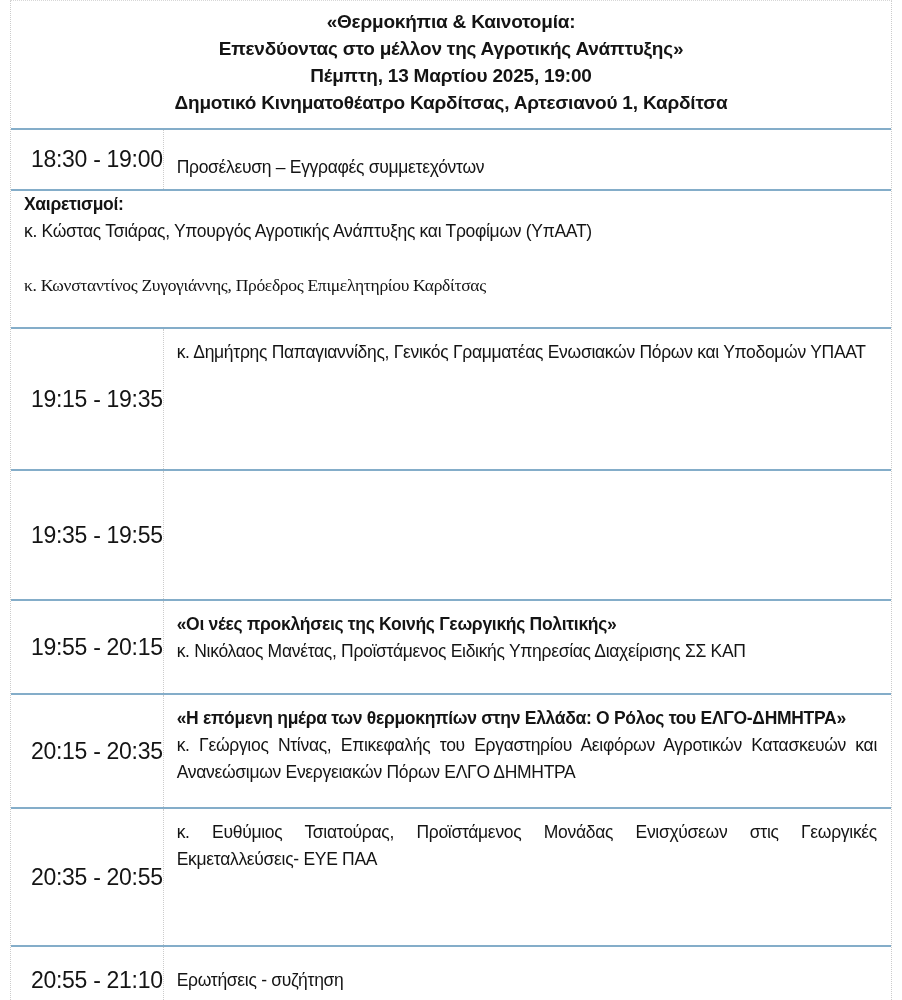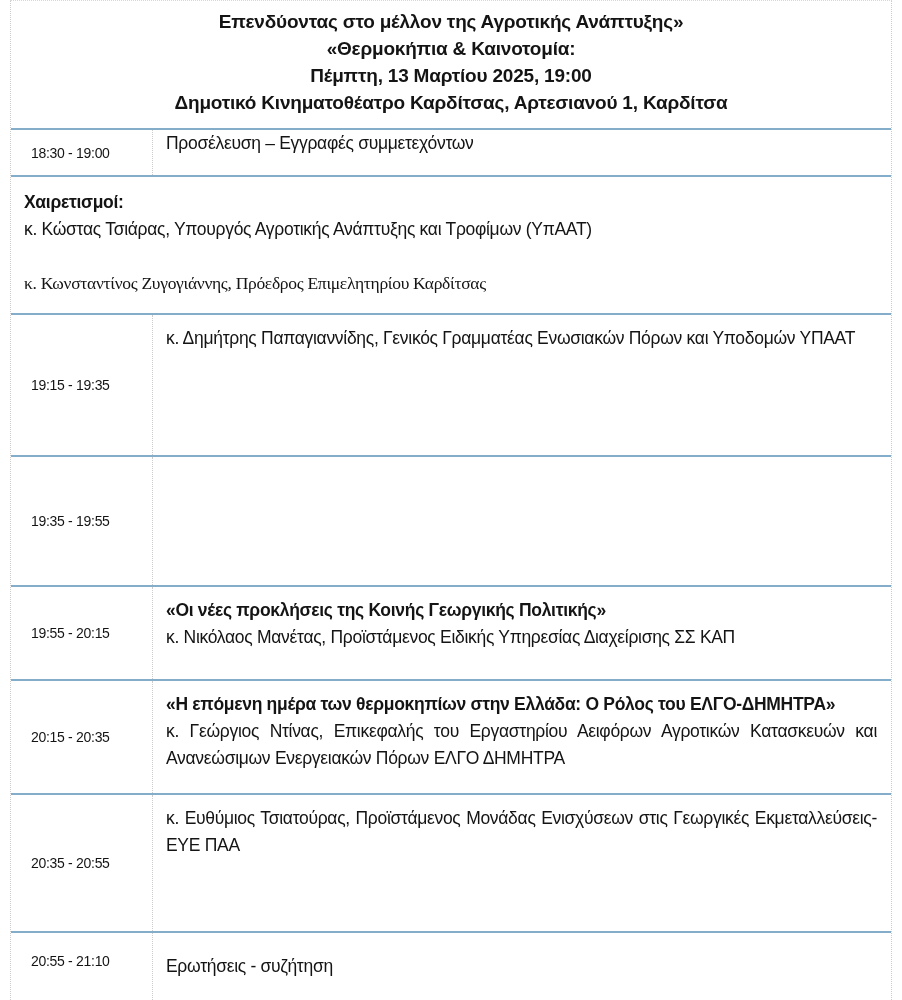--- a/index.html
+++ b/index.html
@@ -53,51 +53,51 @@
   .r5 { min-height: 114px; }
   .r6 { min-height: 138px; }
   .r7 { min-height: 75px; }
   .time-cell {
     box-sizing: border-box;
     flex: 0 0 142px;
     border-right: 1px dotted #cccccc;
     display: flex;
     align-items: center;
     padding-left: 20px;
-    font-size: 14px;
+    font-size: 23px;
     letter-spacing: -0.3px;
     white-space: nowrap;
   }
   .content-cell {
     box-sizing: border-box;
     flex: 1 1 auto;
     padding: 10px 14px 8px 13px;
   }
-  .r0 .content-cell { padding-top: 0; }
-  .r1 .content-cell { padding-top: 12px; }
+  .r0 .content-cell { padding-top: 24px; }
+  .r1 .content-cell { padding-top: 0; }
   .r7 .content-cell { padding-top: 20px; }
   .r7 .time-cell { align-items: flex-start; padding-top: 20px; }
   .content-cell p {
     margin: 0;
     font-size: 17.5px;
     line-height: 27px;
     letter-spacing: -0.3px;
     text-align: justify;
   }
   .content-cell p.bold { font-weight: bold; }
   .content-cell p.gap-above { margin-top: 27px; font-family: Liberation Serif, serif; }
 </style>
 </head>
 <body>
 
 <div class="doc">
 
   <div class="header">
+    <div class="hline">«Θερμοκήπια &amp; Καινοτομία:</div>
     <div class="hline">Επενδύοντας στο μέλλον της Αγροτικής Ανάπτυξης»</div>
-    <div class="hline">«Θερμοκήπια &amp; Καινοτομία:</div>
     <div class="hline">Πέμπτη, 13 Μαρτίου 2025, 19:00</div>
     <div class="hline">Δημοτικό Κινηματοθέατρο Καρδίτσας,  Αρτεσιανού 1, Καρδίτσα</div>
   </div>
 
   <div class="agenda">
 
     <div class="row r0">
       <div class="time-cell">18:30 - 19:00</div>
       <div class="content-cell">
         <p>Προσέλευση – Εγγραφές συμμετεχόντων</p>

